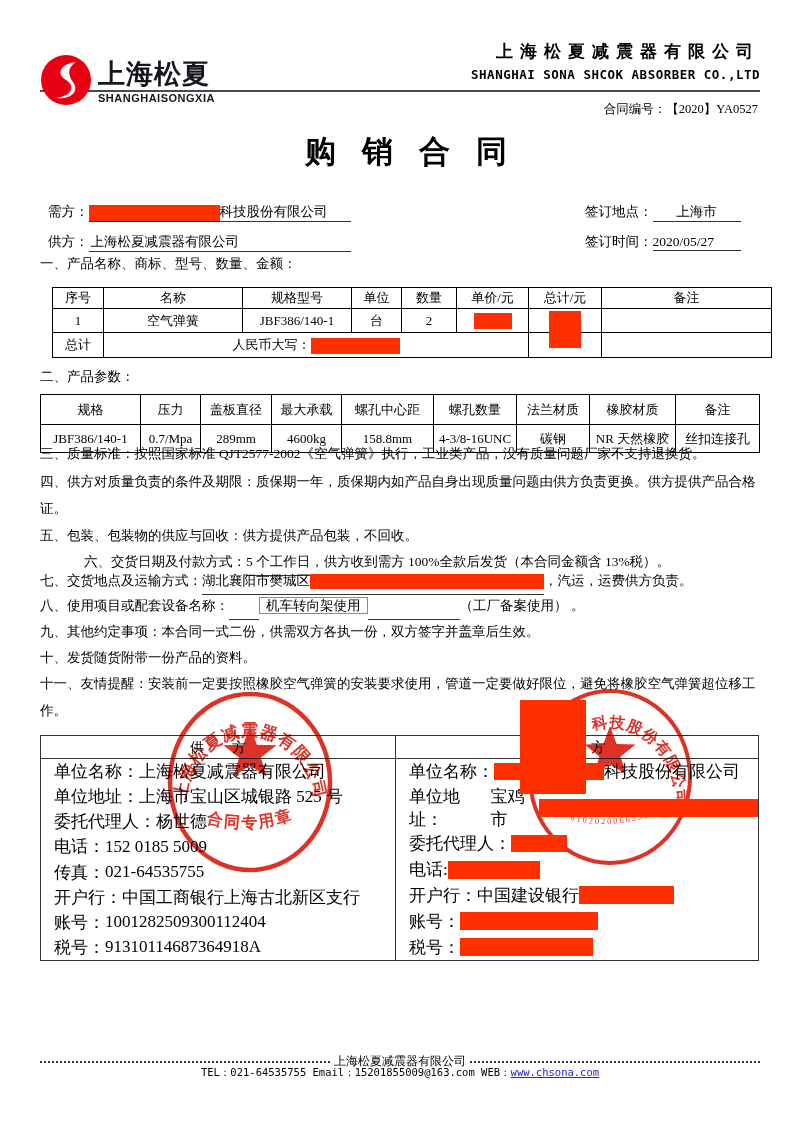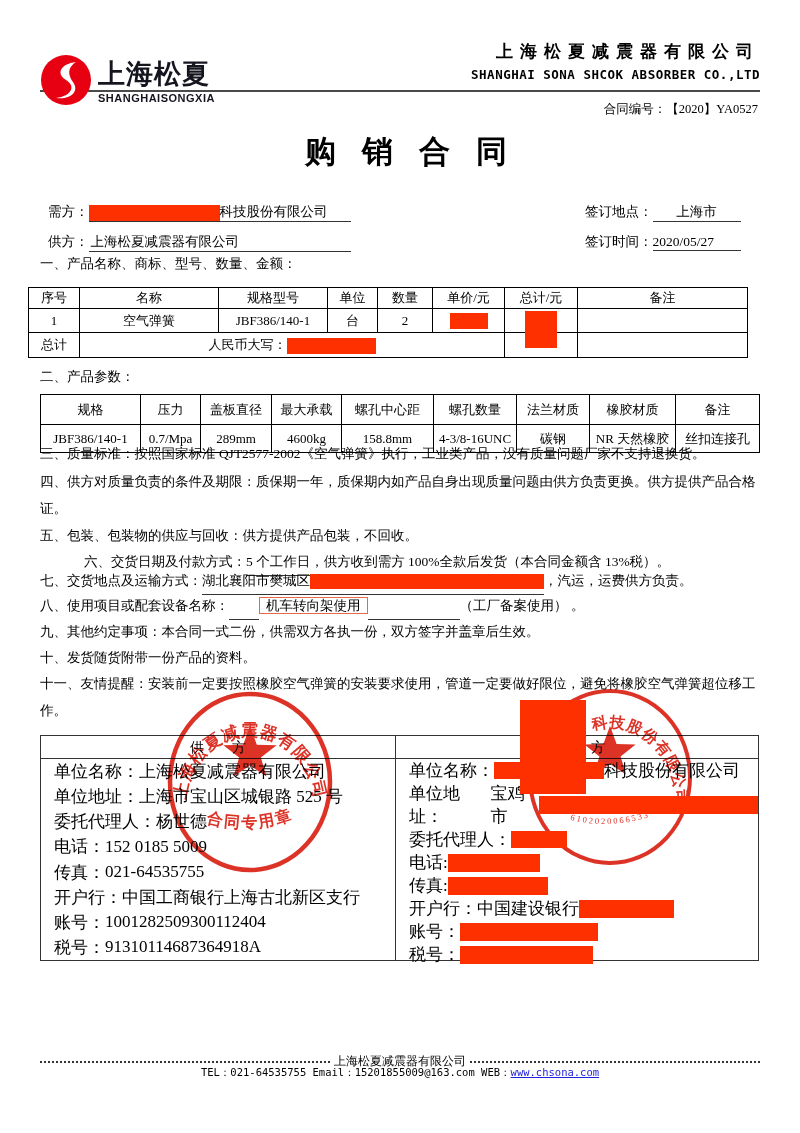--- a/index.html
+++ b/index.html
@@ -101,21 +101,21 @@
 </div>
 <div class="party-row" style="left:585px; top:203px;">
   <span>签订地点：</span><span class="u" style="min-width:88px;text-align:center;">上海市</span>
 </div>
 <div class="party-row" style="left:585px; top:233px;">
   <span>签订时间：</span><span class="u" style="min-width:88px;text-align:left;">2020/05/27</span>
 </div>
 
 <div class="abs" style="left:40px; top:255px; font-size:13.5px;">一、产品名称、商标、型号、数量、金额：</div>
 
-<table class="grid" style="left:28px; top:287px; width:719px;">
+<table class="grid" style="left:52px; top:287px; width:719px;">
   <colgroup>
       <col style="width:51px">
       <col style="width:139px">
       <col style="width:109px">
       <col style="width:50px">
       <col style="width:55px">
       <col style="width:72px">
       <col style="width:73px">
       <col style="width:170px">
     </colgroup>
@@ -257,24 +257,20 @@
       </div>
     <div class="sig-row">
         <span>委托代理人：</span>
         <span class="redact row-redact" style="width:56px;height:17px;"></span>
       </div>
     <div class="sig-row">
         <span>电话:</span>
         <span class="redact row-redact" style="width:92px;height:18px;"></span>
       </div>
     <div class="sig-row">
-        <span>传真:</span>
-        <span class="redact row-redact" style="width:100px;height:18px;"></span>
-      </div>
-    <div class="sig-row">
         <span>开户行：</span>
         <span>中国建设银行</span>
         <span class="redact row-redact" style="width:95px;height:18px;"></span>
       </div>
     <div class="sig-row">
         <span>账号：</span>
         <span class="redact row-redact" style="width:138px;height:18px;"></span>
       </div>
     <div class="sig-row">
         <span>税号：</span>

